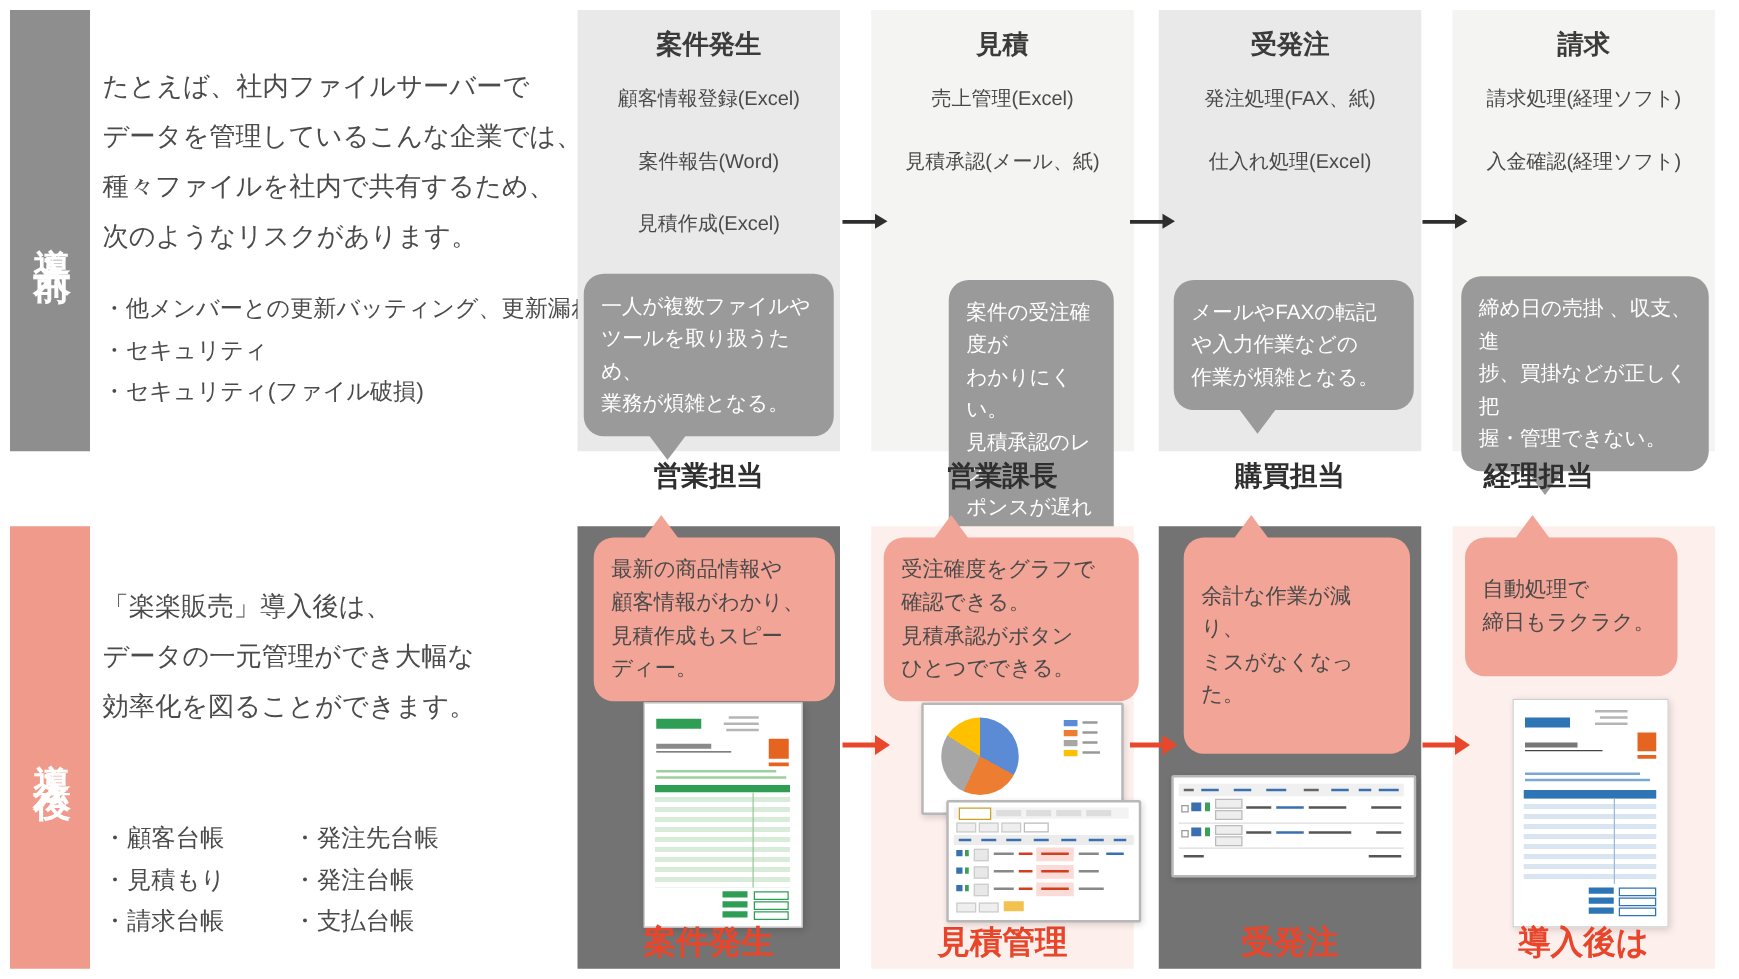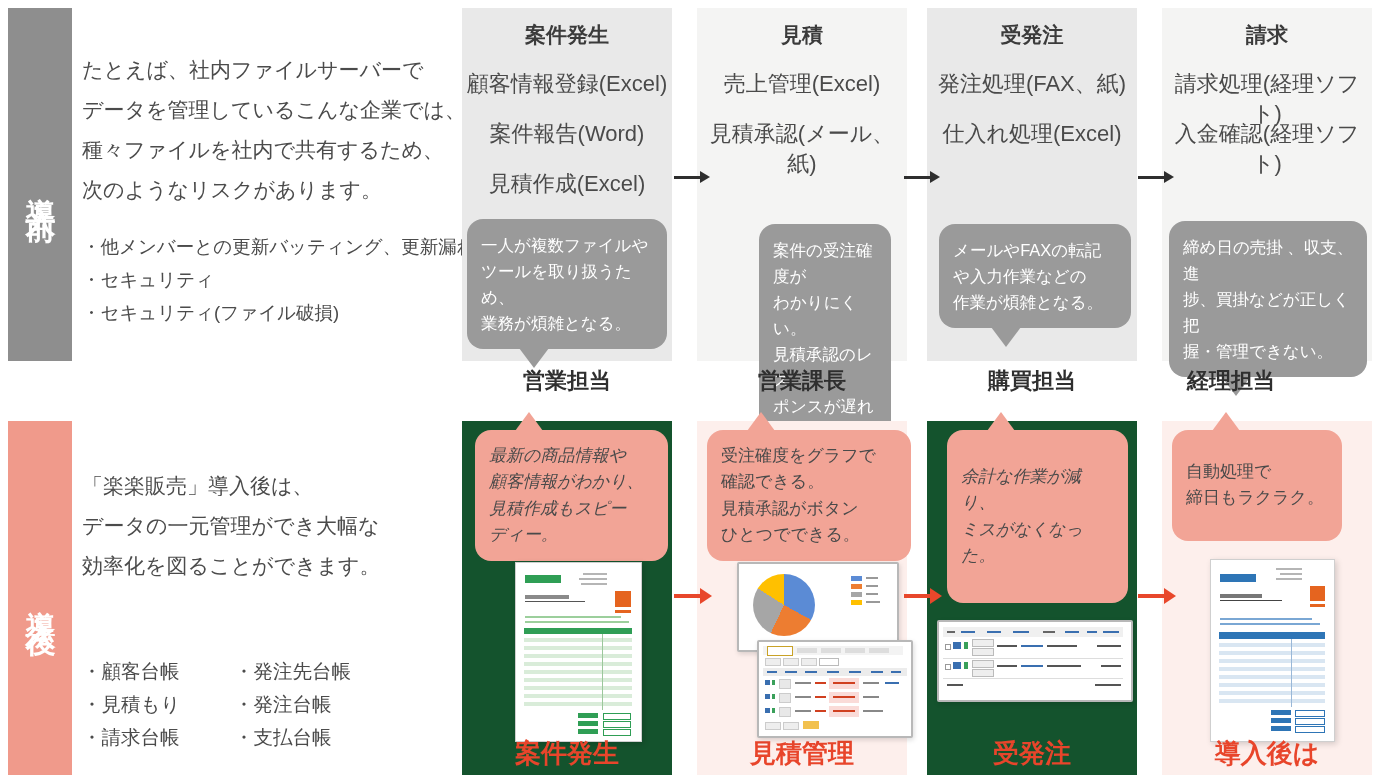--- a/index.html
+++ b/index.html
@@ -13,23 +13,23 @@
   .rail-after{top:421px;height:354px;background:#f09a8b;}
   
   .intro-text{font-size:21px;line-height:40px;color:#4b4b4b;white-space:pre-line;}
   .risk-list{margin-top:20px;font-size:18.5px;line-height:33px;color:#4b4b4b;white-space:nowrap;}
   .ledger-grid{margin-top:69px;display:grid;grid-template-columns:152px auto;font-size:19.5px;line-height:33px;color:#4b4b4b;}
   
   .c1{left:462px;} .c2{left:697px;} .c3{left:927px;} .c4{left:1162px;}
   .colbox{position:absolute;top:8px;width:210px;height:353px;}
   .colbox.dark{background:#e9e9e9;} .colbox.light{background:#f4f4f3;}
   .colbox-b{position:absolute;top:421px;width:210px;height:354px;}
-  .colbox-b.dark{background:#14532d;font-style:italic;} .colbox-b.light{background:#fdefec;}
+  .colbox-b.dark{background:#737373;} .colbox-b.light{background:#fdefec;}
   .col-header{position:absolute;top:13px;left:0;right:0;text-align:center;font-size:21px;font-weight:bold;color:#3b3b3b;}
-  .task{position:absolute;left:0;right:0;text-align:center;font-size:22px;color:#4a4a4a;}
+  .task{position:absolute;left:0;right:0;text-align:center;font-size:16px;color:#4a4a4a;}
   .t1{top:61px;} .t2{top:111px;} .t3{top:161px;}
   
   .gbubble{position:absolute;background:#9a9a9a;border-radius:16px;color:#fff;
            font-size:16.5px;line-height:1.58;padding:13px 12px 13px 14px;white-space:pre-line;}
   .gbubble::after{content:"";position:absolute;left:52px;bottom:-19px;width:0;height:0;
            border-top:20px solid #9a9a9a;border-left:15px solid transparent;border-right:15px solid transparent;}
   .gb1{left:5px;right:5px;top:211px;}
   .gb2{left:26px;right:16px;top:216px;margin-left:36px;}
   .gb3{left:12px;right:6px;top:216px;}
   .gb4{left:7px;right:5px;top:213px;}

